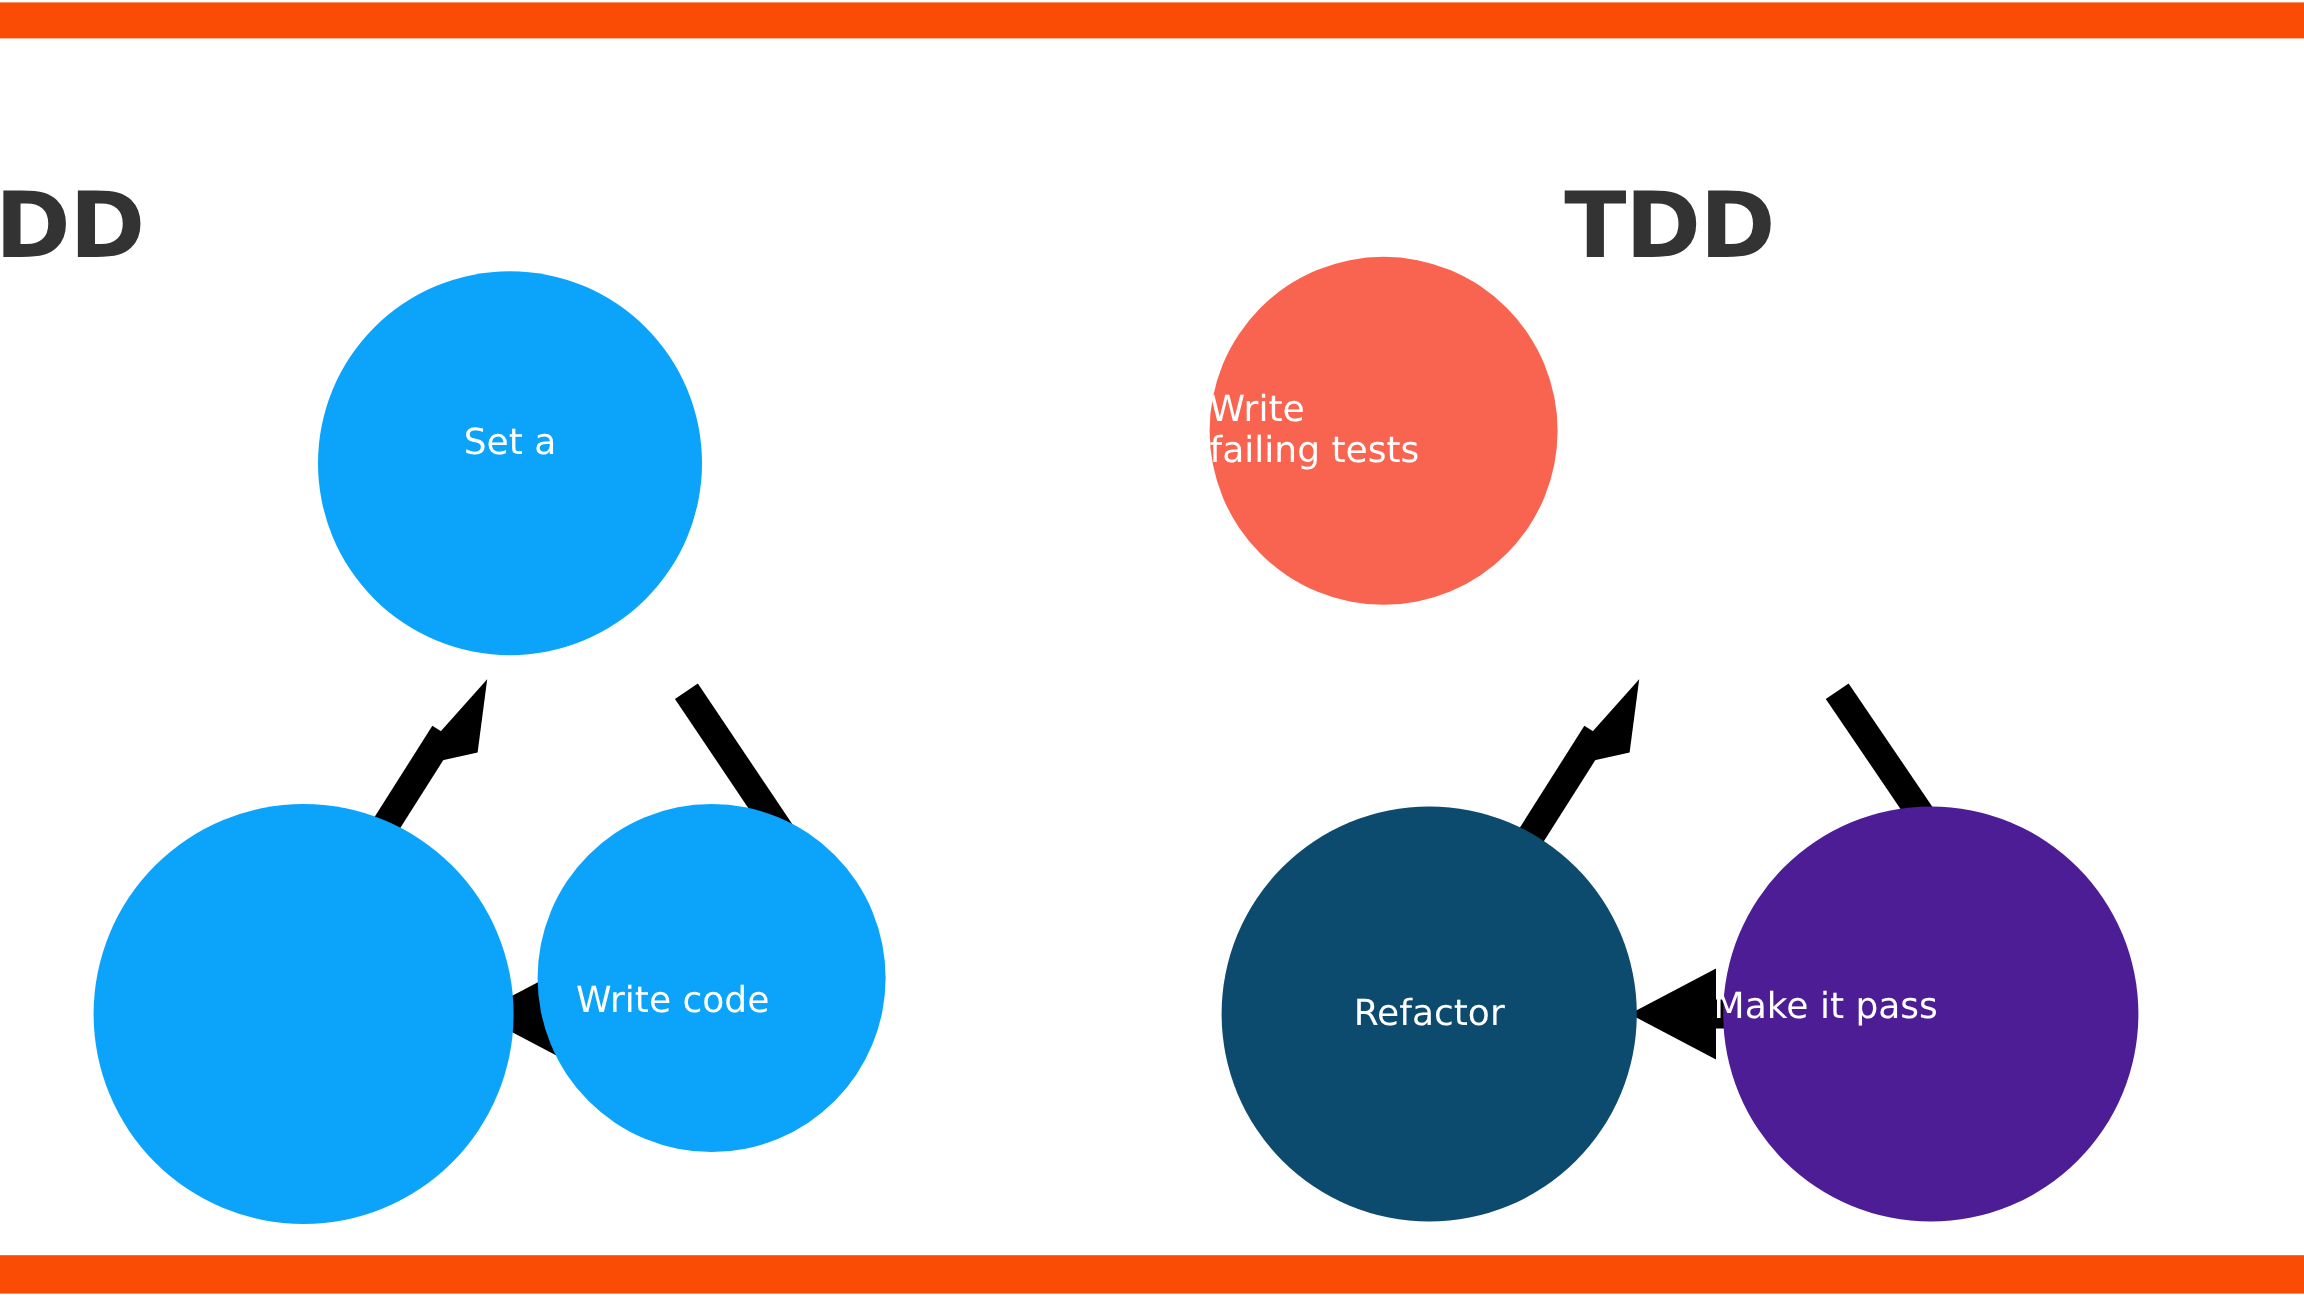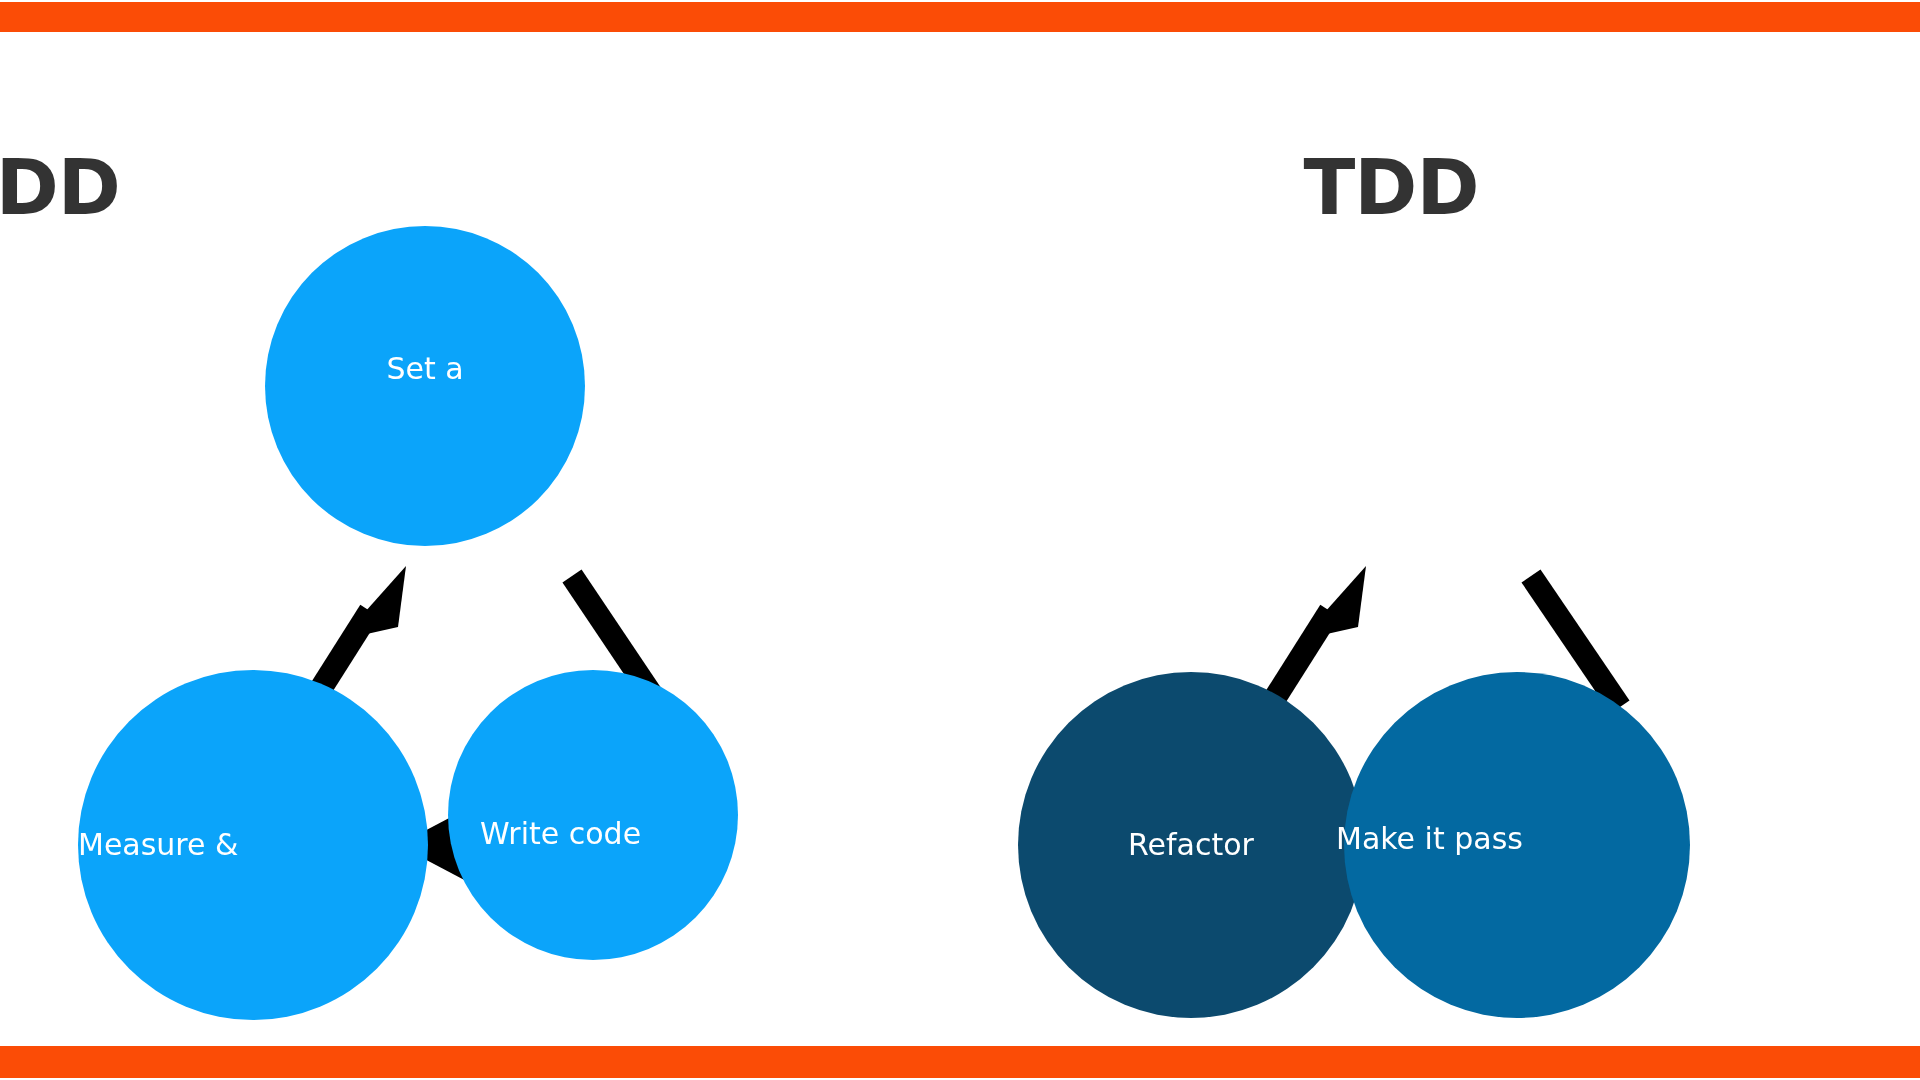--- a/index.html
+++ b/index.html
@@ -130,34 +130,40 @@
 
   <div class="node" style="left:265px; top:226px; width:320px; height:320px; background:#0BA4FA;">
     <div class="node-label wrap">
       <span>Set a</span><br>
       <br>
     </div>
   </div>
 
   <div class="node" style="left:78px; top:670px; width:350px; height:350px; background:#0BA4FA;">
     <div class="node-label wrap" style="width:360px;">
-      <span>Measure &amp;</span><br>
+      <br>
     </div>
   </div>
 
   <div class="node" style="left:448px; top:670px; width:290px; height:290px; background:#0BA4FA;">
     <div class="node-label" style="position:absolute; left:32px; top:107px; width:330px;margin-top:40px;">Write code</div>
   </div>
 
   <section class="panel panel-right">
     <h1 class="panel-title">TDD</h1>
   </section>
 
+  <div class="node" style="left:1008px; top:214px; width:290px; height:290px; background:#F96450;">
+    <div class="node-label wrap" style="width:340px;">
+      <span>Write</span><br>
+      <span>failing tests</span>
+    </div>
+  </div>
 
   <div class="node" style="left:1018px; top:672px; width:346px; height:346px; background:#0c4a6e;">
     <div class="node-label">Refactor</div>
   </div>
 
-  <div class="node" style="left:1344px; top:672px; width:346px; height:346px; background:#0369a1;">
+  <div class="node" style="left:1436px; top:672px; width:346px; height:346px; background:#4c1d95;">
     <div class="node-label" style="position:absolute; left:-8px; top:150px; width:360px;">Make it pass</div>
   </div>
 
 </div>
 
 </body></html>

